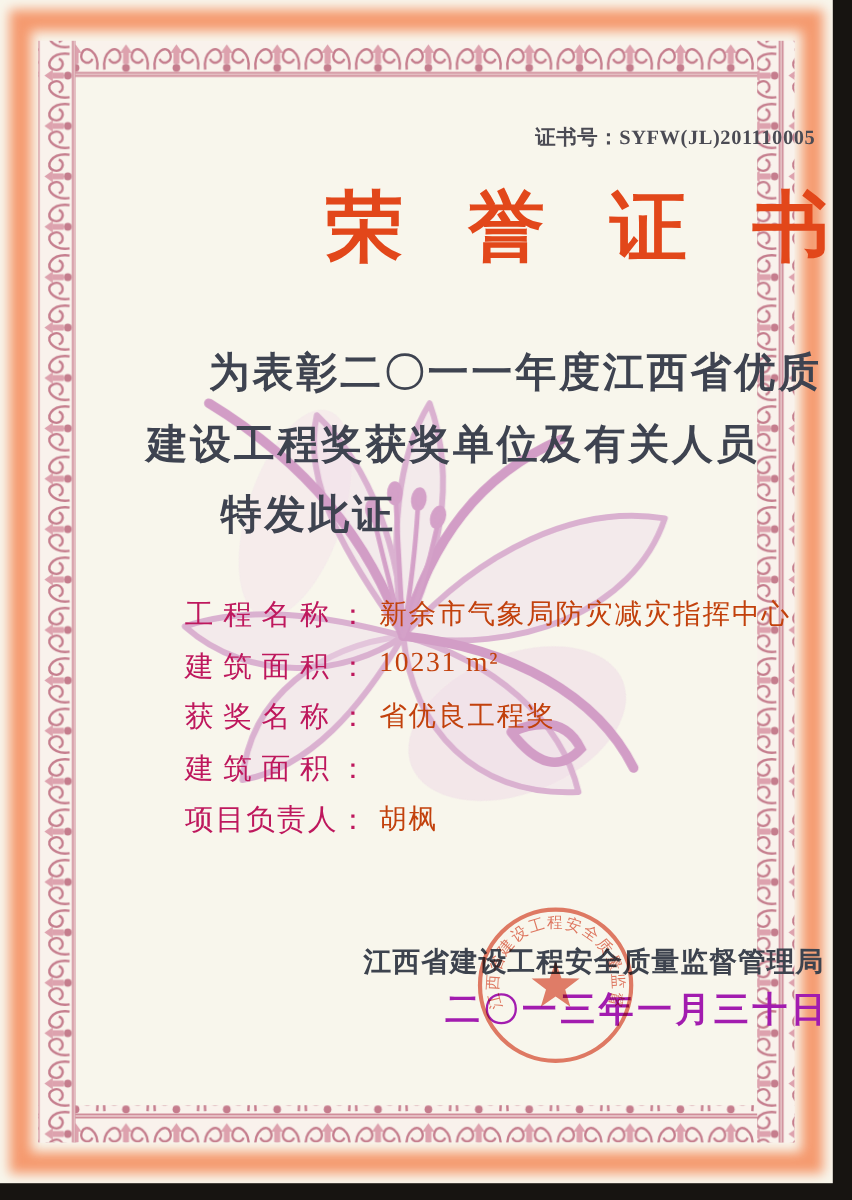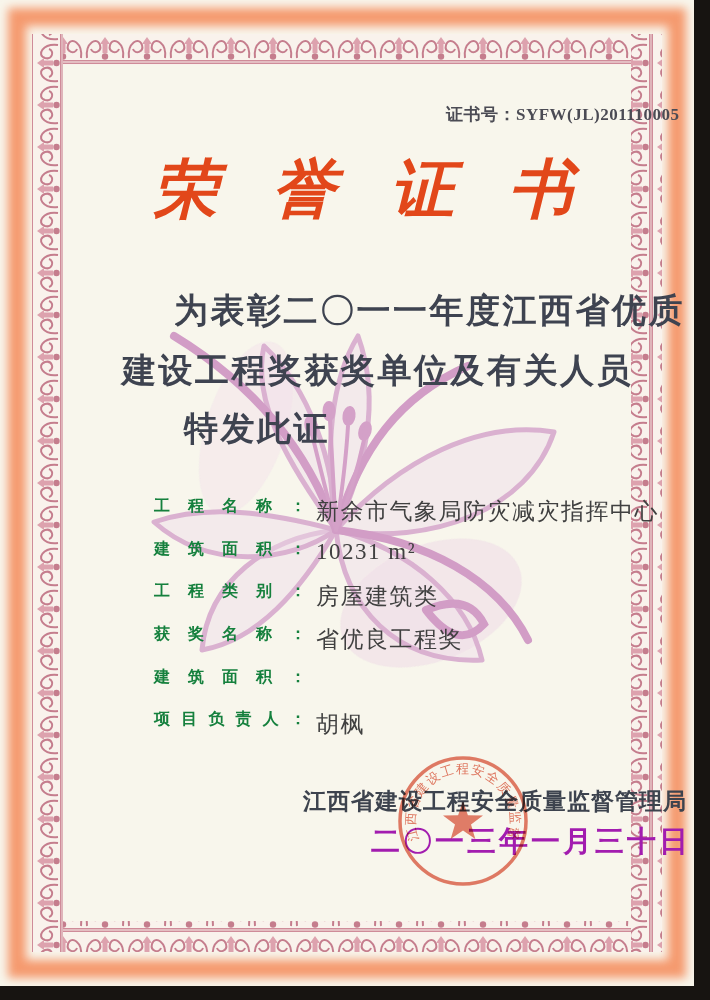--- a/index.html
+++ b/index.html
@@ -16,41 +16,41 @@
   .frame-svg{left:0;top:0;z-index:1;}
   .flower-svg{left:96px;top:308px;z-index:2;opacity:.8;}
   .seal-svg{left:394px;top:752px;z-index:4;opacity:.82;mix-blend-mode:multiply;}
   .content{position:absolute;left:16px;top:0;width:694px;height:822px;z-index:3;padding-left:23px;}
 
   .cert-no{
     position:absolute;left:430px;top:103px;
     font-size:17px;font-weight:bold;color:#4b4b54;letter-spacing:.5px;
   }
   .title{
-    position:absolute;left:0;top:146px;width:694px;text-align:center;
+    position:absolute;left:0;top:146px;width:694px;text-align:right;
     font-size:64px;font-weight:bold;color:#e2471a;
-    letter-spacing:.30em;text-indent:.30em;font-style:italic;
+    letter-spacing:.30em;text-indent:.30em;
   }
   .body-line{
     position:absolute;font-size:34px;font-weight:bold;color:#3e4350;
     letter-spacing:2.5px;white-space:nowrap;
   }
   .bl1{left:158px;top:288px;}
   .bl2{left:106px;top:348px;}
   .bl3{left:168px;top:406px;}
 
   .fields{position:absolute;left:138px;top:496px;}
   .field-row{height:42.7px;display:flex;align-items:flex-start;white-space:nowrap;}
   .field-label{
     display:inline-block;width:152px;
-    font-size:16px;font-weight:bold;color:#15803d;
+    font-size:24px;font-weight:normal;color:#be185d;
     text-align:justify;text-align-last:justify;
   }
   .field-value{
-    margin-left:10px;font-size:23px;color:#404040;letter-spacing:1.5px;
+    margin-left:10px;font-size:23px;color:#c2410c;letter-spacing:1.5px;
   }
   .issuer{
     position:absolute;left:287px;top:786px;
     font-size:23px;font-weight:bold;color:#3d434e;letter-spacing:1px;white-space:nowrap;
   }
   .date-line{
     position:absolute;left:355px;top:822px;
     font-size:29px;font-weight:bold;color:#a21caf;letter-spacing:3px;white-space:nowrap;
   }
 </style>
@@ -140,24 +140,20 @@
     <div class="fields">
       <div class="field-row">
         <span class="field-label">工程名称：</span>
         <span class="field-value">新余市气象局防灾减灾指挥中心</span>
       </div>
       <div class="field-row">
         <span class="field-label">建筑面积：</span>
         <span class="field-value">10231 m²</span>
       </div>
       <div class="field-row">
-        <span class="field-label">工程类别：</span>
-        <span class="field-value">房屋建筑类</span>
-      </div>
-      <div class="field-row">
         <span class="field-label">获奖名称：</span>
         <span class="field-value">省优良工程奖</span>
       </div>
       <div class="field-row">
         <span class="field-label">建筑面积：</span>
       </div>
       <div class="field-row">
         <span class="field-label">项目负责人：</span>
         <span class="field-value">胡枫</span>
       </div>

